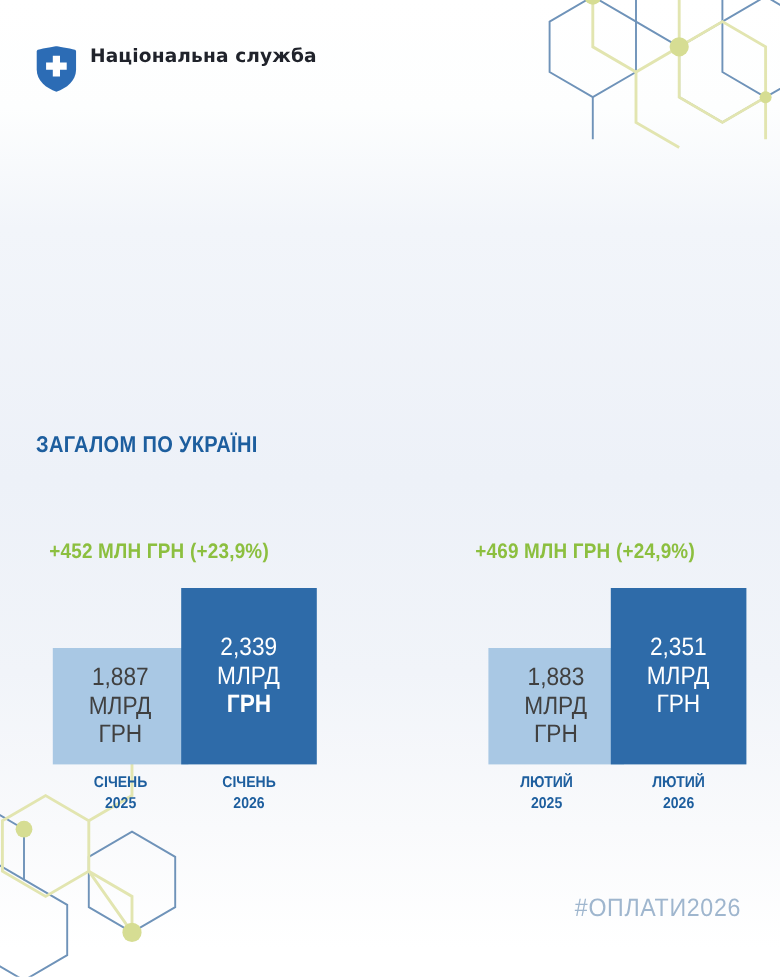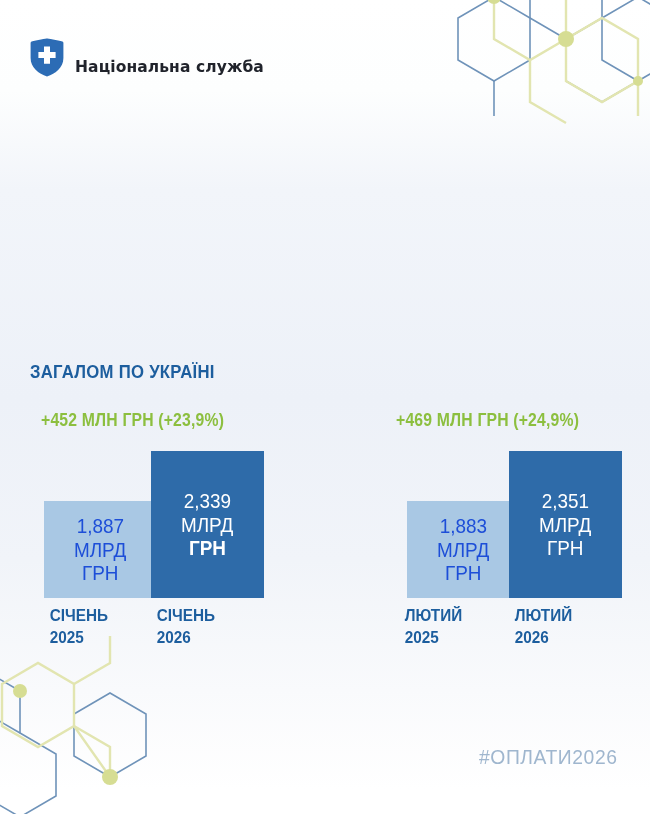--- a/index.html
+++ b/index.html
@@ -24,21 +24,21 @@
         #ffffff 790px);
     overflow:hidden;
   }
   .deco{ position:absolute; pointer-events:none; }
   #deco-tr{ top:-34px; right:-8px; }
   #deco-bl{ left:-30px; bottom:-22px; }
 
   
   #header{
     position:absolute; left:30px; top:38px;
-    display:flex; align-items:flex-end; gap:11px;
+    display:flex; align-items:flex-start; gap:11px;
   }
   #shield{ width:34px; height:39px; flex:0 0 auto; }
   #logo-text{
     font-size:15.5px; font-weight:bold; line-height:1.22;
     color:#20232b; letter-spacing:.1px;
     font-family:"DejaVu Sans", sans-serif;
   }
   #logo-text span{ display:block; }
 
   
@@ -58,21 +58,21 @@
   }
   #subtitle{
     position:absolute; left:30px; top:361px;
     font-family:"Liberation Sans Narrow","Liberation Sans",sans-serif;
     transform:scaleX(.88); transform-origin:left center;
     font-size:19px; font-weight:bold; color:#1d5e9e;
     letter-spacing:.3px; white-space:nowrap;
   }
 
   
-  #charts{ position:absolute; left:0; top:405px; width:650px; height:250px; }
+  #charts{ position:absolute; left:0; top:444px; width:650px; height:250px; }
   .group{ position:absolute; top:0; width:270px; height:250px; }
   #group-jan{ left:30px; }
   #group-feb{ left:385px; }
 
   .delta{
     font-family:"Liberation Sans Narrow","Liberation Sans",sans-serif;
     transform:scaleX(.9); transform-origin:left center;
     font-size:17.5px; font-weight:bold; color:#8cbf3f;
     letter-spacing:.2px; white-space:nowrap;
     position:absolute; top:5px; left:11px;
@@ -83,28 +83,28 @@
 
   .bar{
     width:113px; display:flex; flex-direction:column;
     align-items:center; justify-content:center;
     font-family:"Liberation Sans Narrow","Liberation Sans",sans-serif;
     line-height:1.13; text-align:center;
   }
   .bar .val{ font-size:21px; transform:scaleX(.9); }
   .bar .unit{ font-size:21px; transform:scaleX(.9); }
   .bar .cur{ font-size:21px; transform:scaleX(.9); }
-  .bar.light{ background:#a9c8e4; color:#1d4ed8; height:97px; }
+  .bar.light{ background:#a9c8e4; color:#404040; height:97px; }
   .bar.dark{ background:#2e6ba9; color:#ffffff; height:147px; }
   .bar .cur.bold{ font-weight:bold; }
 
   .barlabel{
-    position:absolute; top:200px; width:113px; text-align:left;
-    font-family:"Liberation Sans Narrow","Liberation Sans",sans-serif;
-    font-size:17px; font-weight:bold; color:#1d5e9e; line-height:1.3;
+    position:absolute; top:200px; width:113px; text-align:center;
+    font-family:"Liberation Sans Narrow","Liberation Sans",sans-serif;
+    font-size:13px; font-weight:bold; color:#1d5e9e; line-height:1.3;
   }
   .barlabel span{ display:block; transform:scaleX(.9); }
 
   
   #hashtag{
     position:absolute; right:33px; top:745px;
     font-family:"Liberation Sans Narrow","Liberation Sans",sans-serif;
     transform:scaleX(.92); transform-origin:right center;
     font-size:21px; color:#9fb6ce; letter-spacing:.6px; white-space:nowrap;
   }

